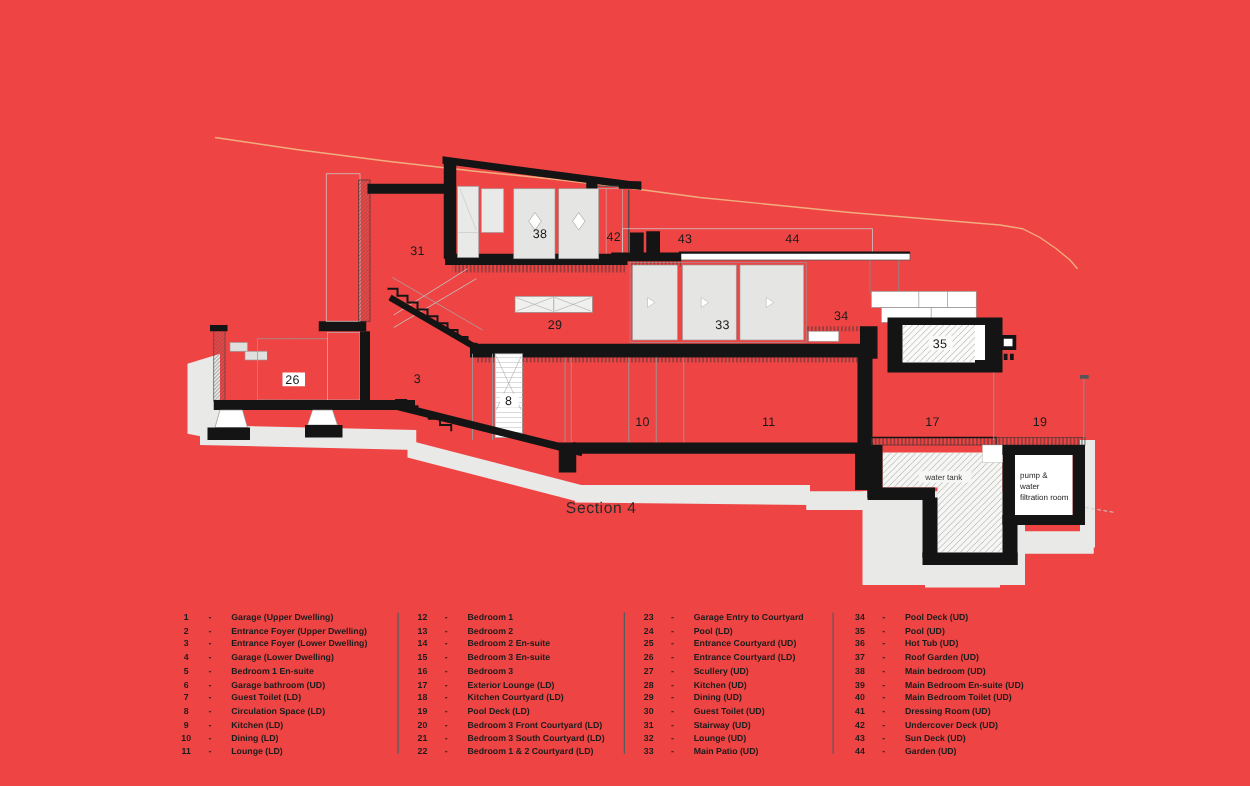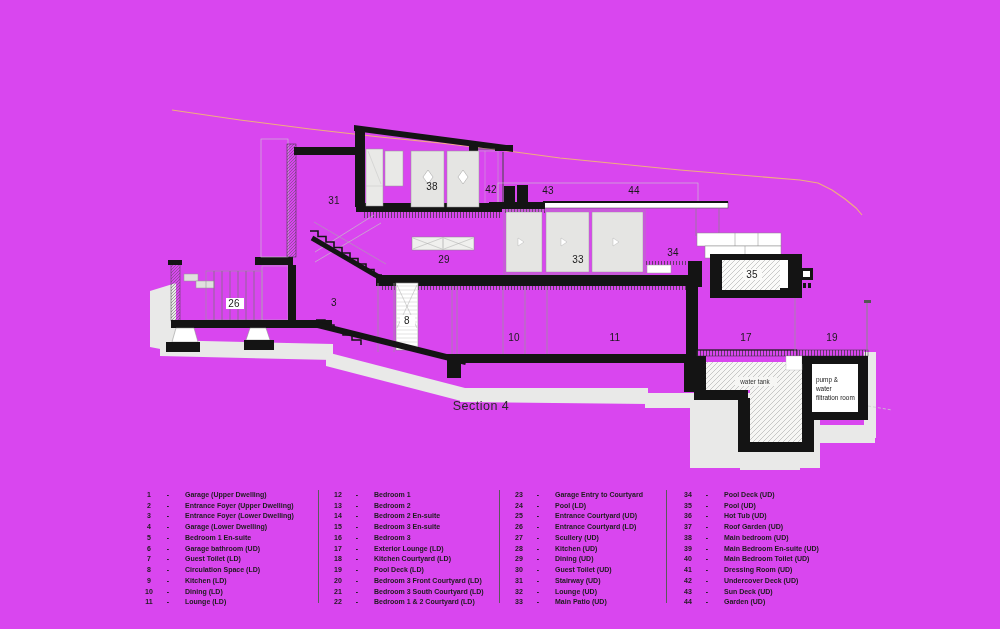--- a/index.html
+++ b/index.html
@@ -1,16 +1,16 @@
 <!DOCTYPE html>
 <html><head>
 <meta charset="utf-8">
 <style>
   html,body{margin:0;padding:0;background:#ffffff;}
-  #canvas{position:relative;width:1000px;height:629px;background:#d946ef;overflow:hidden;
+  #canvas{position:relative;width:1000px;height:629px;background:#ef4444;overflow:hidden;
           font-family:"Liberation Sans",sans-serif;}
   svg text{font-family:"Liberation Sans",sans-serif;fill:#1a1a1a;}
   .room-num{font-size:10px;letter-spacing:.3px;}
   .tiny-note{font-size:6.4px;fill:#333;}
   .section-title{font-size:12.5px;letter-spacing:.5px;fill:#2b2b2b;}
   
   .legend-col{position:absolute;top:489px;}
   .lrow{display:flex;align-items:center;height:10.75px;font-size:7px;font-weight:bold;color:#1c1c1c;}
   .ln{width:22px;text-align:center;}
   .ldash{width:16px;text-align:center;}

